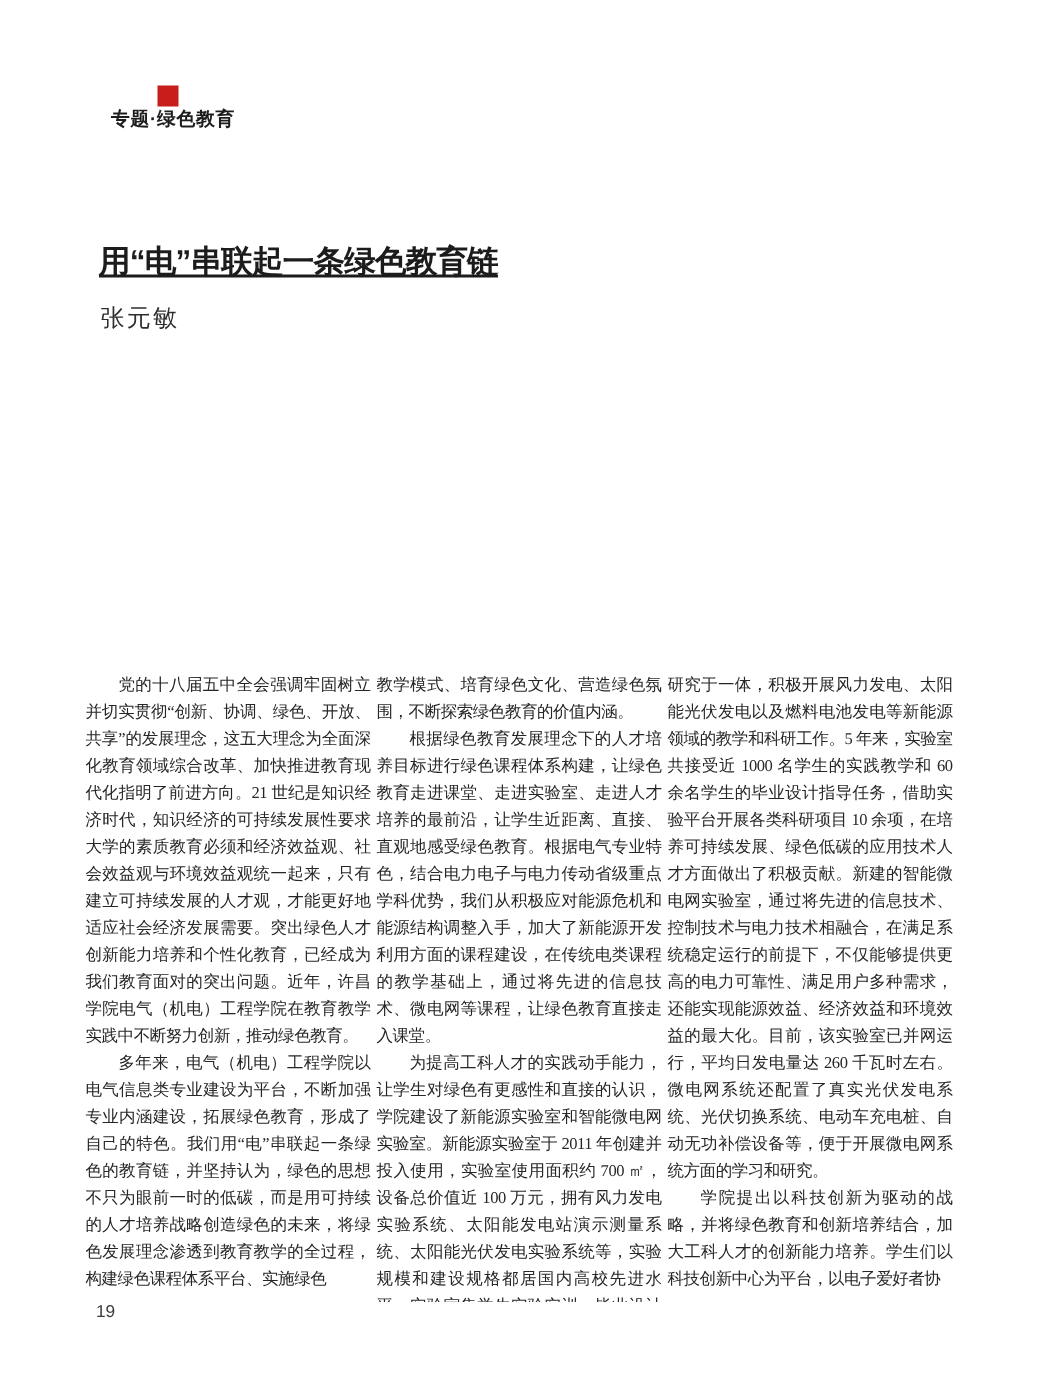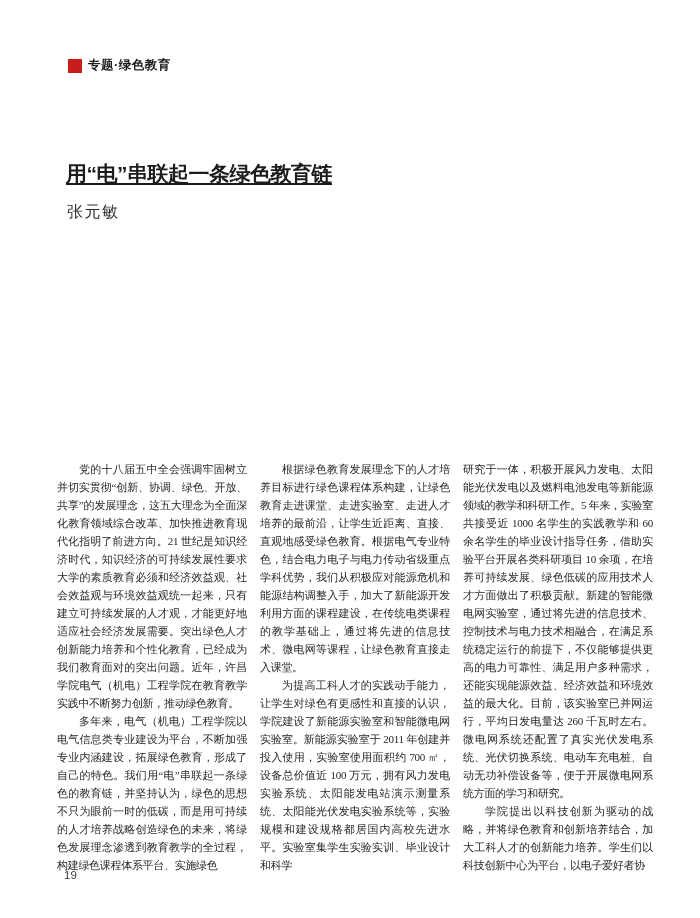--- a/index.html
+++ b/index.html
@@ -13,20 +13,21 @@
   }
   .page {
     position: absolute; inset: 0;
     background: #ffffff;
   }
   
   .section-header {
     position: absolute; left: 68px; top: 57px;
     display: flex; align-items: center;
     font-family: "Liberation Sans", "DejaVu Sans", sans-serif;
+    flex-direction: column;
   }
   .red-square {
     width: 14px; height: 14px;
     background: #c81e1b;
     display: inline-block;
     flex: 0 0 auto;
   }
   .section-label {
     margin-left: 6px;
     font-size: 12.5px;
@@ -48,24 +49,24 @@
   }
   .article-author {
     position: absolute; left: 67px; top: 202px;
     font-family: "Liberation Sans", "DejaVu Sans", sans-serif;
     font-size: 16px;
     color: #2e2e2e;
     letter-spacing: 1.5px;
   }
   
   .article-body {
-    position: absolute; left: 57px; top: 460px;
+    position: absolute; left: 57px; top: 448px;
     width: 596px; height: 420px;
     display: flex;
-    gap: 13px;
+    gap: 4px;
     overflow: hidden;
   }
   .text-column {
     width: 190px;
     flex: 0 0 auto;
     font-size: 11px;
     line-height: 18px;
     letter-spacing: -0.3px;
     color: #262626;
     text-align: justify;
@@ -101,20 +102,21 @@
   <div class="article-author">张元敏</div>
 
   <div class="article-body">
 
     <div class="text-column">
       <p>党的十八届五中全会强调牢固树立并切实贯彻“创新、协调、绿色、开放、共享”的发展理念，这五大理念为全面深化教育领域综合改革、加快推进教育现代化指明了前进方向。21 世纪是知识经济时代，知识经济的可持续发展性要求大学的素质教育必须和经济效益观、社会效益观与环境效益观统一起来，只有建立可持续发展的人才观，才能更好地适应社会经济发展需要。突出绿色人才创新能力培养和个性化教育，已经成为我们教育面对的突出问题。近年，许昌学院电气（机电）工程学院在教育教学实践中不断努力创新，推动绿色教育。</p>
       <p>多年来，电气（机电）工程学院以电气信息类专业建设为平台，不断加强专业内涵建设，拓展绿色教育，形成了自己的特色。我们用“电”串联起一条绿色的教育链，并坚持认为，绿色的思想不只为眼前一时的低碳，而是用可持续的人才培养战略创造绿色的未来，将绿色发展理念渗透到教育教学的全过程，构建绿色课程体系平台、实施绿色</p>
     </div>
 
     <div class="text-column">
+      <p class="cont">教学模式、培育绿色文化、营造绿色氛围，不断探索绿色教育的价值内涵。</p>
       <p>根据绿色教育发展理念下的人才培养目标进行绿色课程体系构建，让绿色教育走进课堂、走进实验室、走进人才培养的最前沿，让学生近距离、直接、直观地感受绿色教育。根据电气专业特色，结合电力电子与电力传动省级重点学科优势，我们从积极应对能源危机和能源结构调整入手，加大了新能源开发利用方面的课程建设，在传统电类课程的教学基础上，通过将先进的信息技术、微电网等课程，让绿色教育直接走入课堂。</p>
       <p>为提高工科人才的实践动手能力，让学生对绿色有更感性和直接的认识，学院建设了新能源实验室和智能微电网实验室。新能源实验室于 2011 年创建并投入使用，实验室使用面积约 700 ㎡，设备总价值近 100 万元，拥有风力发电实验系统、太阳能发电站演示测量系统、太阳能光伏发电实验系统等，实验规模和建设规格都居国内高校先进水平。实验室集学生实验实训、毕业设计和科学</p>
     </div>
 
     <div class="text-column">
       <p class="cont">研究于一体，积极开展风力发电、太阳能光伏发电以及燃料电池发电等新能源领域的教学和科研工作。5 年来，实验室共接受近 1000 名学生的实践教学和 60 余名学生的毕业设计指导任务，借助实验平台开展各类科研项目 10 余项，在培养可持续发展、绿色低碳的应用技术人才方面做出了积极贡献。新建的智能微电网实验室，通过将先进的信息技术、控制技术与电力技术相融合，在满足系统稳定运行的前提下，不仅能够提供更高的电力可靠性、满足用户多种需求，还能实现能源效益、经济效益和环境效益的最大化。目前，该实验室已并网运行，平均日发电量达 260 千瓦时左右。微电网系统还配置了真实光伏发电系统、光伏切换系统、电动车充电桩、自动无功补偿设备等，便于开展微电网系统方面的学习和研究。</p>
       <p>学院提出以科技创新为驱动的战略，并将绿色教育和创新培养结合，加大工科人才的创新能力培养。学生们以科技创新中心为平台，以电子爱好者协</p>
     </div>
 
   </div>

